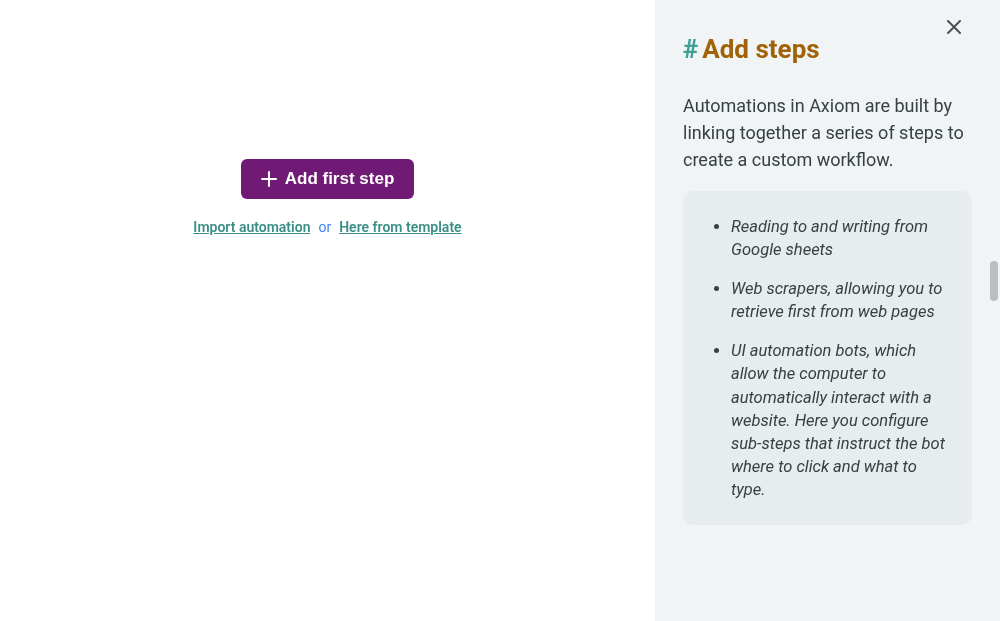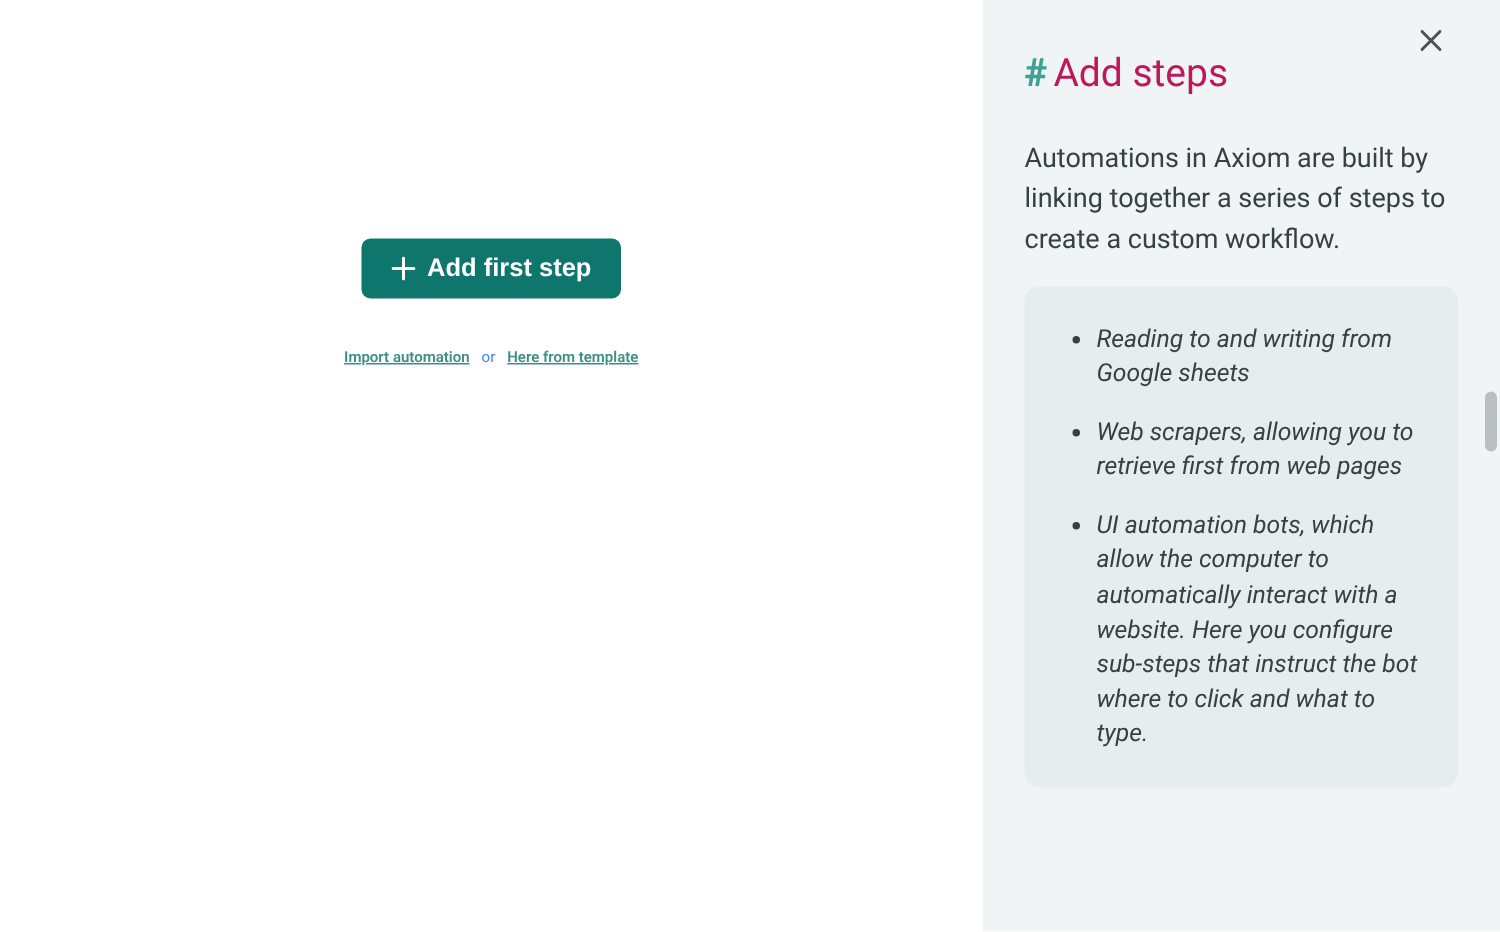--- a/index.html
+++ b/index.html
@@ -13,34 +13,34 @@
     display: flex;
     flex-direction: column;
     align-items: center;
     padding-top: 159px;
   }
 
   .add-btn {
     display: inline-flex;
     align-items: center;
     gap: 8px;
-    background: #0f766e;
+    background: #701a75;
     color: #fff;
     border: none;
     border-radius: 6px;
     padding: 10px 20px;
     font-size: 17px;
     font-weight: 600;
     cursor: pointer;
   }
   .add-btn .plus { display: inline-flex; }
 
   .link-row {
-    margin-top: 34px;
-    font-size: 10px;
+    margin-top: 20px;
+    font-size: 14px;
     color: #3b8f86;
     display: flex;
     align-items: center;
     gap: 8px;
   }
   .link-row .or { color: #3b82f6; }
   .link {
     color: #3b8f86;
     text-decoration: underline;
     font-weight: 600;
@@ -71,21 +71,21 @@
   }
 
   .panel-title-row {
     display: flex;
     align-items: baseline;
     gap: 4px;
     margin-top: 4px;
     margin-bottom: 28px;
   }
   .hash { color: #3fa095; font-size: 26px; font-weight: 800; }
-  .panel-title { color: #be185d; font-size: 26px; font-weight: 400; }
+  .panel-title { color: #a16207; font-size: 26px; font-weight: 700; }
 
   .panel-body {
     color: #374044;
     font-size: 18px;
     line-height: 1.5;
   }
   .panel-body p { margin-bottom: 18px; }
 
   .example-box {
     background: #e7eced;

